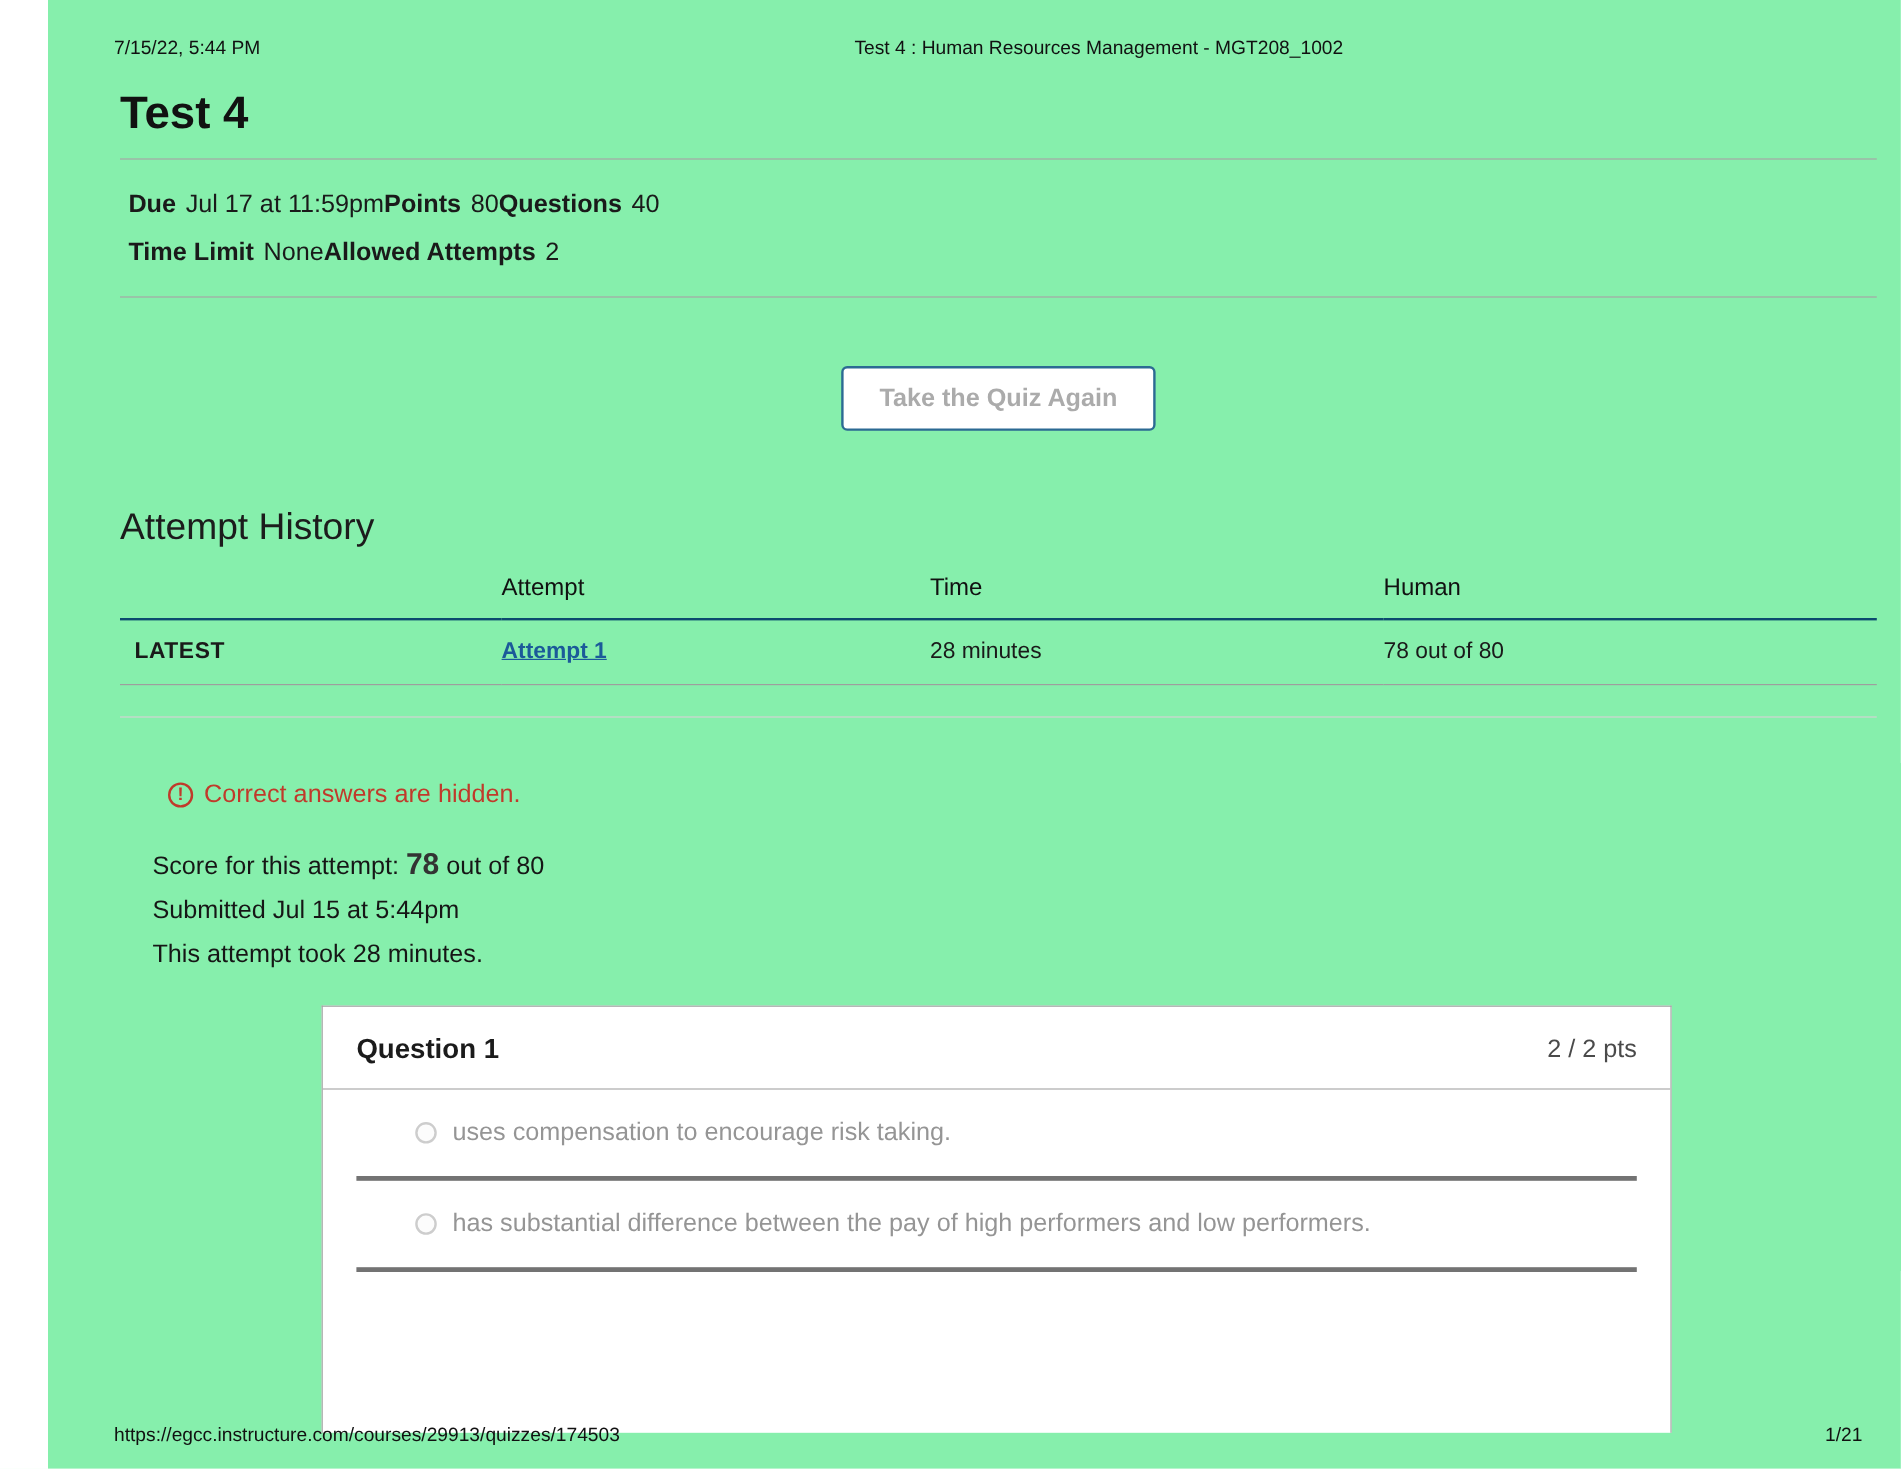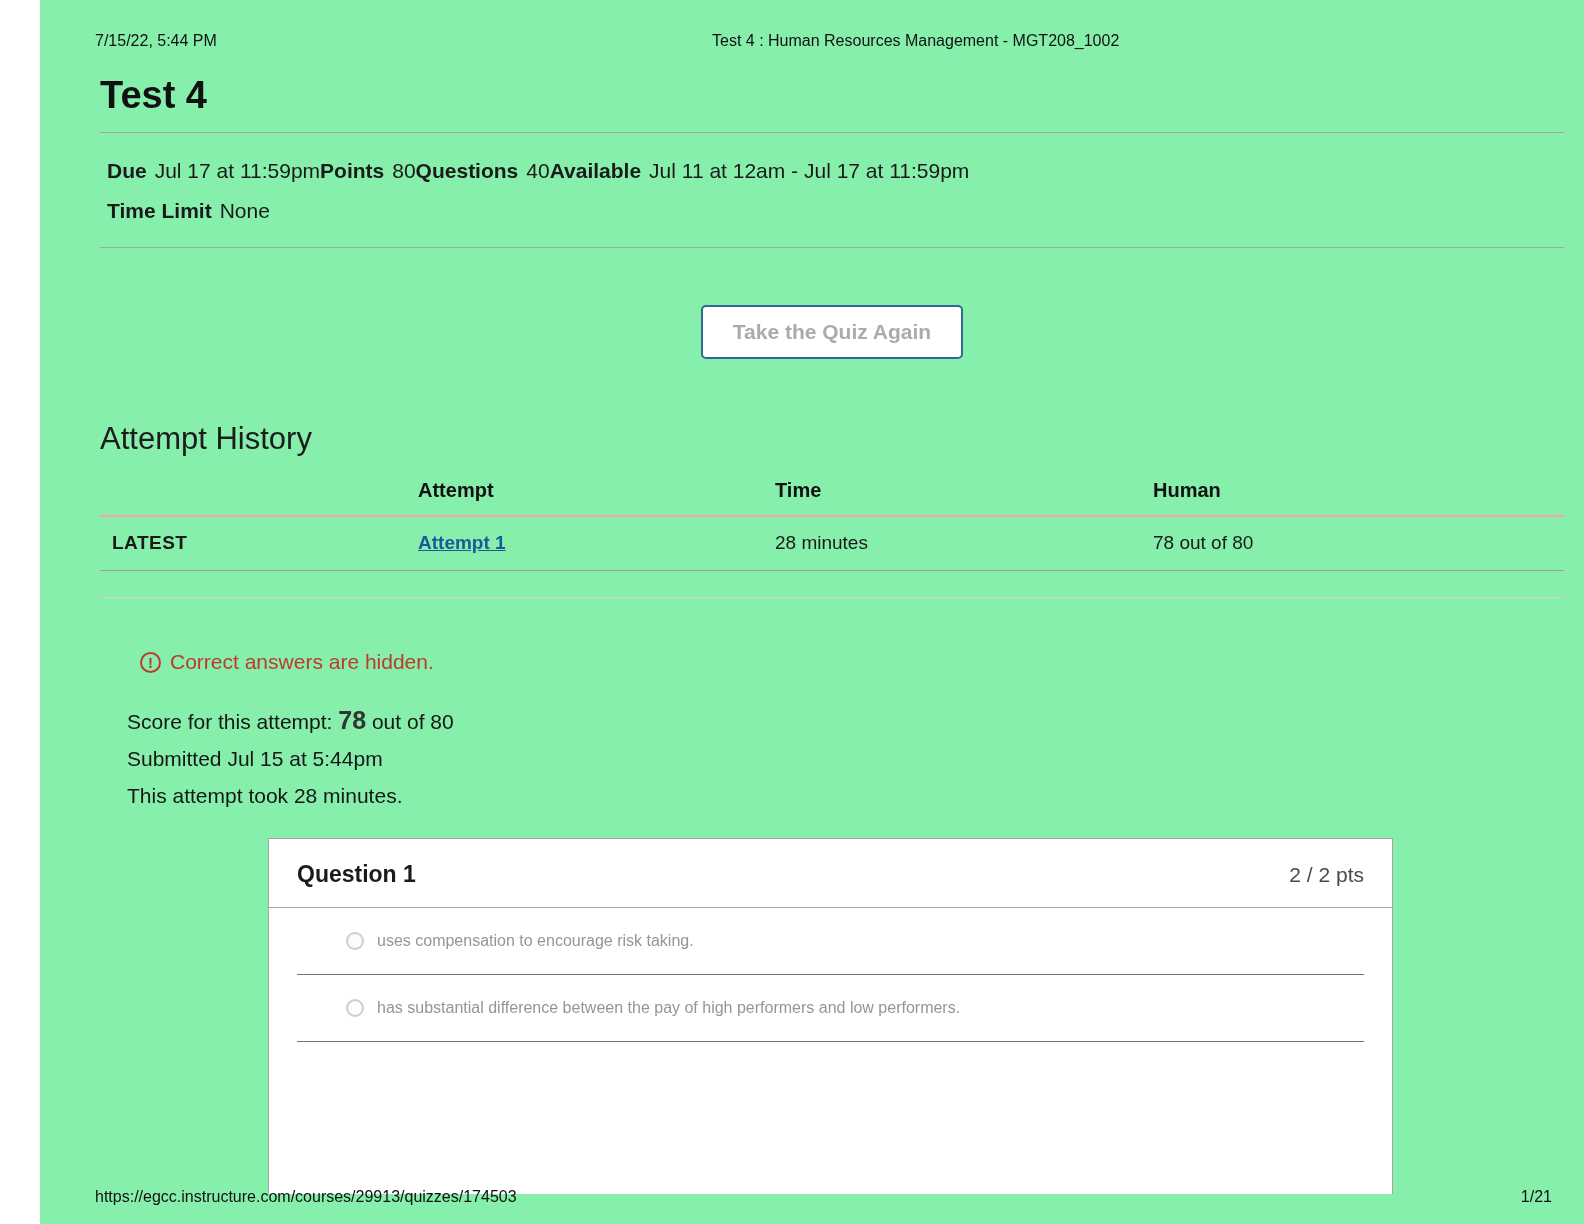--- a/index.html
+++ b/index.html
@@ -48,22 +48,22 @@
   }
 
   
   .section-heading { margin: 62px 0 0 60px; font-size: 31px; font-weight: 400; color: #1c1c1c; }
   .history-table { margin: 22px 60px 0 60px; width: 1464px; border-collapse: collapse; table-layout: fixed; }
   .history-table col.c1 { width: 318px; }
   .history-table col.c2 { width: 357px; }
   .history-table col.c3 { width: 378px; }
   .history-table col.c4 { width: 411px; }
   .history-table th {
-    text-align: left; font-size: 20px; font-weight: bold; color: #111;
-    padding: 0 0 13px 0; border-bottom: 2px solid #fca5a5;
+    text-align: left; font-size: 20px; font-weight: normal; color: #111;
+    padding: 0 0 13px 0; border-bottom: 2px solid #0c4a6e;
   }
   .history-table td { font-size: 19px; padding: 15px 0 16px 0; border-bottom: 1px solid #9e9e9e; }
   .row-tag { font-weight: bold; font-size: 17px; letter-spacing: 0.5px; padding-left: 12px !important; }
   .attempt-link { color: #1b5a99; font-weight: bold; text-decoration: underline; cursor: pointer; }
   .table-tail { margin: 0 60px; height: 27px; border-bottom: 1px solid #d2d2d2; }
 
   
   .warning { margin: 52px 0 0 100px; display: flex; align-items: center; font-size: 21px; color: #c03a2b; }
   .warn-icon {
     width: 21px; height: 21px; border: 2px solid #c03a2b; border-radius: 50%;
@@ -90,22 +90,22 @@
     padding: 22px 28px 19px 28px;
     border-bottom: 1px solid #ababab;
   }
   .q-title { font-size: 23px; font-weight: bold; color: #1b1b1b; }
   .q-pts { font-size: 21px; color: #4a4a4a; margin-top: 2px; }
   .q-body { padding: 0 28px; }
   .q-text { padding: 50px 0 44px 0; font-size: 21px; color: #0f0f0f; border-bottom: 1px solid #e6e6e6; }
   .q-option {
     display: flex; align-items: center;
     padding: 24px 0 24px 49px;
-    border-bottom: 1px solid #737373;
-    font-size: 16px; color: #959595; text-align: center;
+    border-bottom: 4px solid #737373;
+    font-size: 21px; color: #959595; text-align: center;
   }
   .radio {
     width: 18px; height: 18px; border: 2px solid #cdcdcd; border-radius: 50%;
     background: #fcfcfc; margin-right: 13px; flex: 0 0 auto; cursor: pointer;
   }
 
   
   .print-footer {
     position: absolute; left: 55px; right: 72px; bottom: 18px;
     display: flex; justify-content: space-between;
@@ -130,27 +130,27 @@
     <div class="meta-row">
       <span class="meta-pair">
         <span class="meta-label">Due</span><span class="meta-value">Jul 17 at 11:59pm</span>
       </span>
       <span class="meta-pair">
         <span class="meta-label">Points</span><span class="meta-value">80</span>
       </span>
       <span class="meta-pair">
         <span class="meta-label">Questions</span><span class="meta-value">40</span>
       </span>
-      <span class="meta-pair">
-        <span class="meta-label">Available</span><span class="meta-value">Jul 11 at 12am - Jul 17 at 11:59pm</span>
-      </span>
     </div>
     <div class="meta-row">
       <span class="meta-pair">
         <span class="meta-label">Time Limit</span><span class="meta-value">None</span>
+      </span>
+      <span class="meta-pair">
+        <span class="meta-label">Allowed Attempts</span><span class="meta-value">2</span>
       </span>
     </div>
   </div>
 
   <hr class="rule rule-2">
 
   <div class="button-row">
     <button class="quiz-again-btn">Take the Quiz Again</button>
   </div>
 

